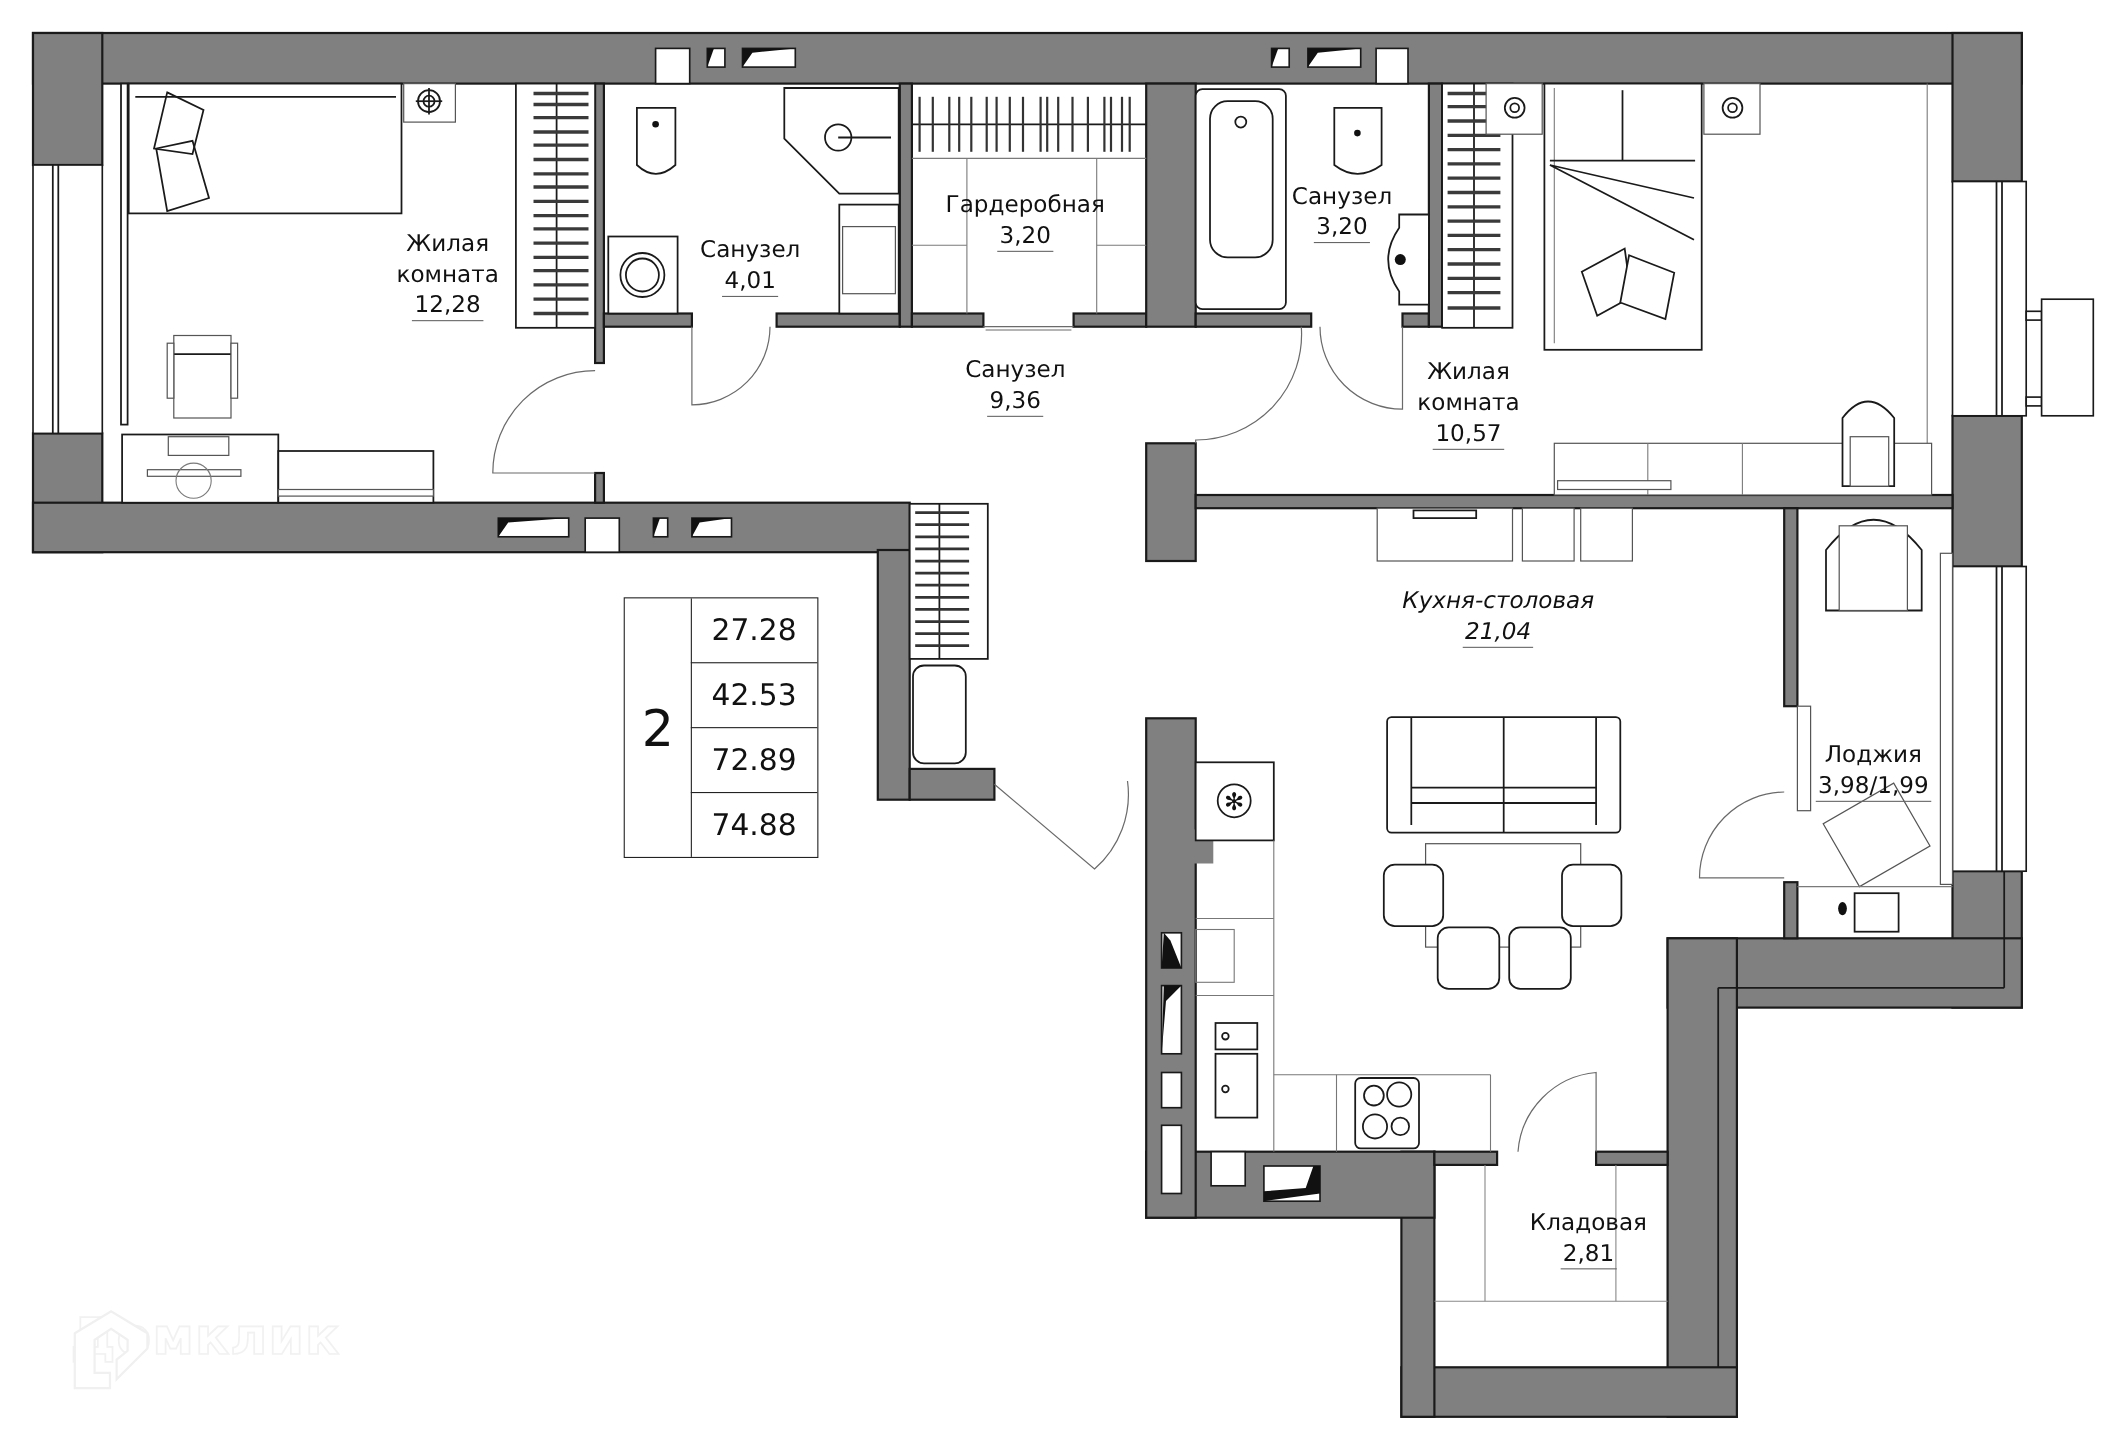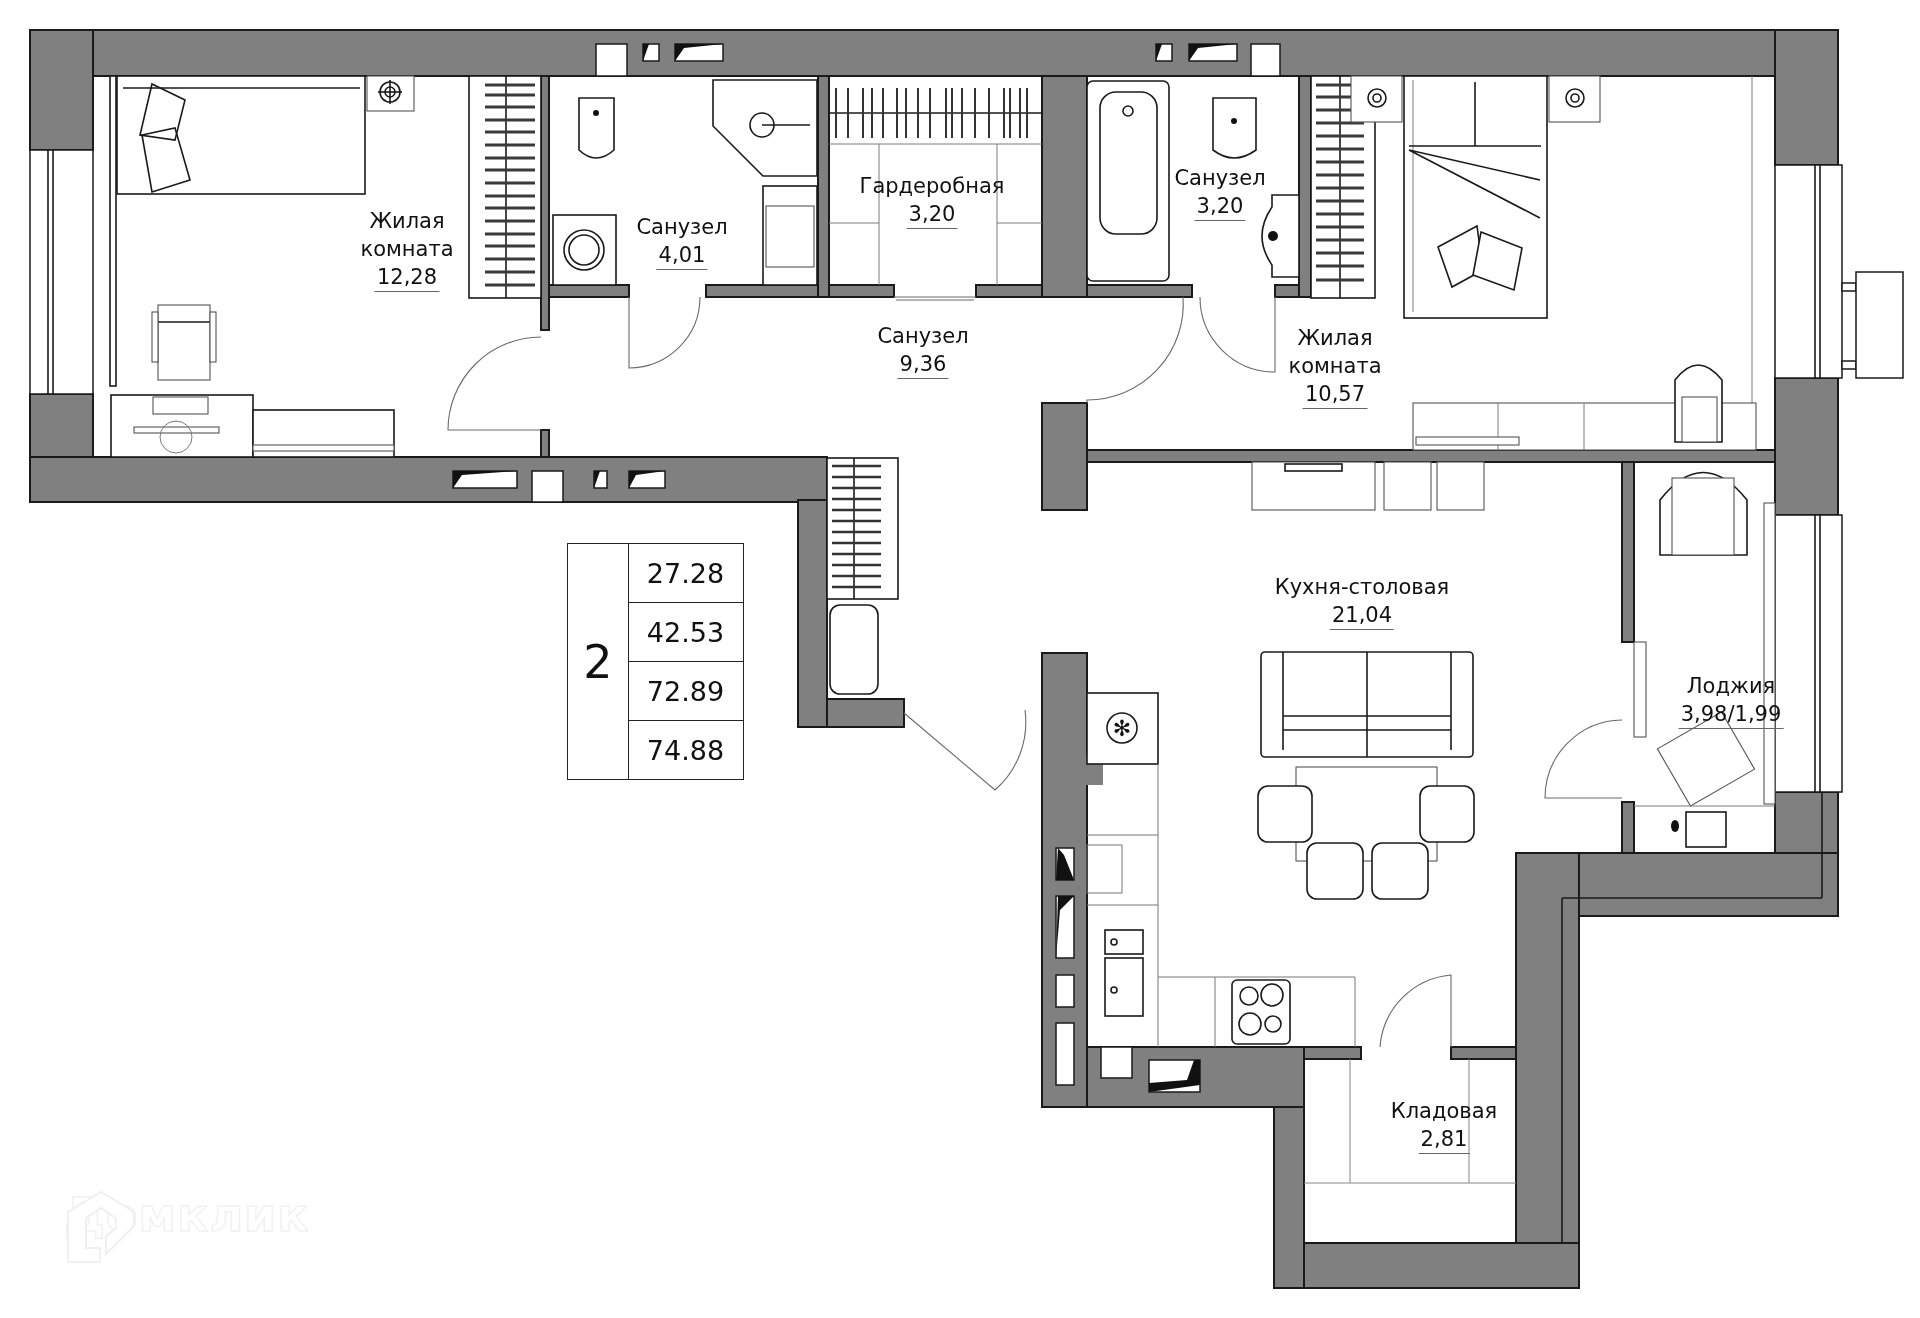--- a/index.html
+++ b/index.html
@@ -445,26 +445,26 @@
   <div>Санузел</div>
   <div><span class="room-area">3,20</span></div>
 </div>
 
 <div class="room-label" style="left:1335px; top:324px;">
   <div>Жилая</div>
   <div>комната</div>
   <div><span class="room-area">10,57</span></div>
 </div>
 
-<div class="room-label" style="left:1362px; top:573px;">
+<div class="room-label" style="left:1362px; top:532px;font-style:italic;">
   <div>Кухня-столовая</div>
   <div><span class="room-area">21,04</span></div>
 </div>
 
-<div class="room-label" style="left:1703px; top:672px;margin-left:28px;">
+<div class="room-label" style="left:1703px; top:672px;">
   <div>Лоджия</div>
   <div><span class="room-area">3,98/1,99</span></div>
 </div>
 
 <div class="room-label" style="left:1444px; top:1097px;">
   <div>Кладовая</div>
   <div><span class="room-area">2,81</span></div>
 </div>
 
 <div class="legend">

